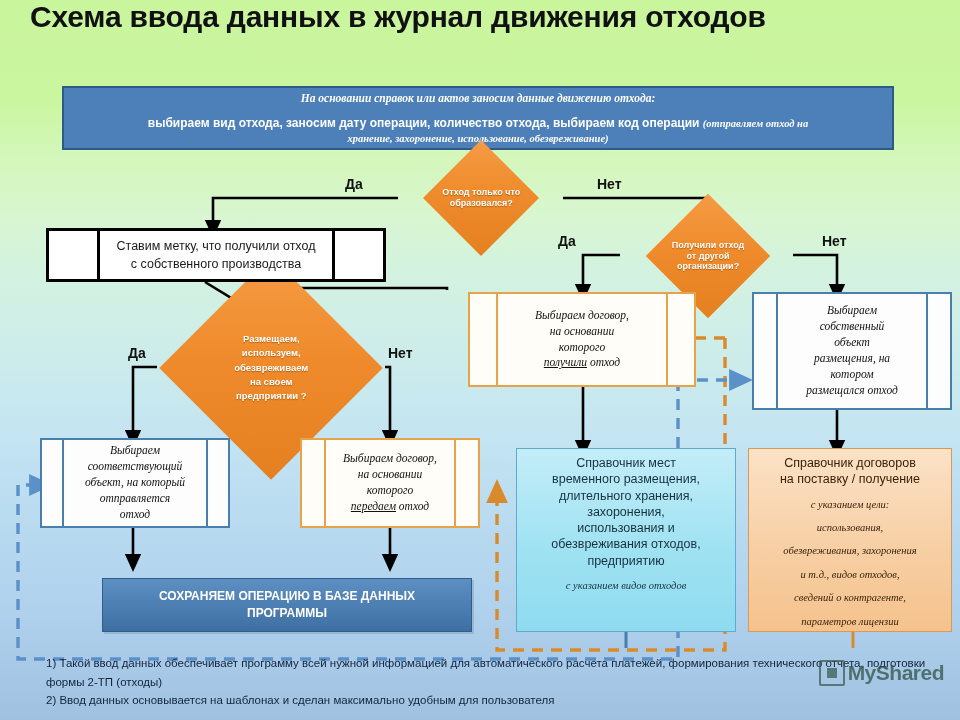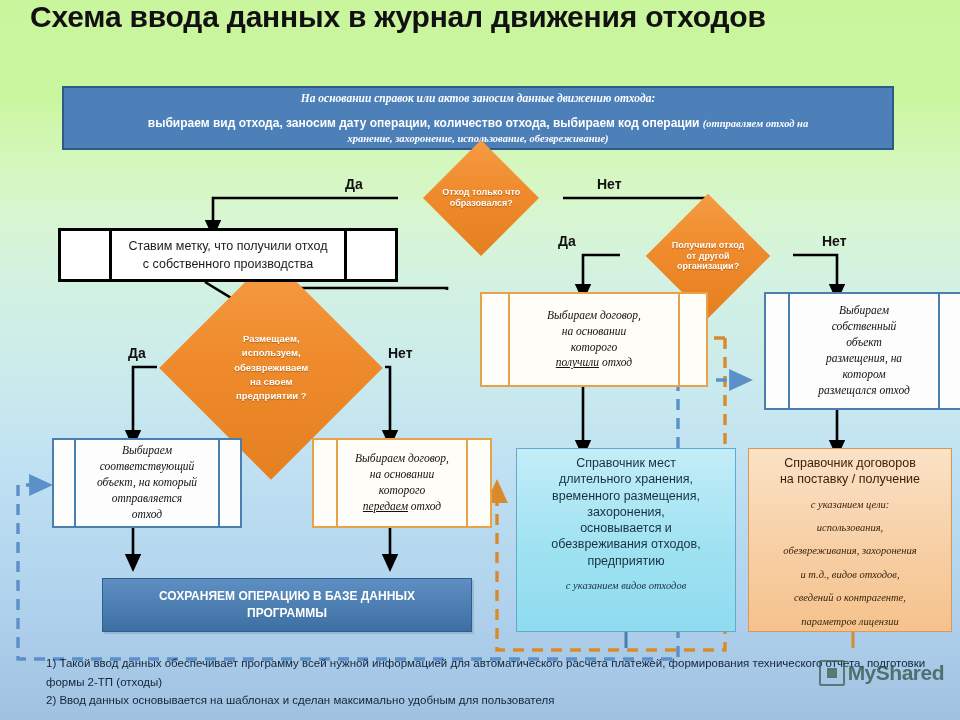--- a/index.html
+++ b/index.html
@@ -42,21 +42,21 @@
     display:flex;align-items:center;justify-content:center;text-align:center;
     color:#fff;font-weight:700;line-height:1.18;
     background:linear-gradient(135deg,#f59b44 0%,#ef8b2c 45%,#e4801f 100%);
     transform:rotate(45deg);
   }
   .dia-wrap{position:absolute;}
   .dia-txt{transform:rotate(-45deg);text-shadow:0 1px 1px rgba(140,70,0,.6);}
 
   
   .proc{
-    background:#fff;display:flex;align-items:stretch;margin-left:12px;
+    background:#fff;display:flex;align-items:stretch;
   }
   .proc .side{flex:0 0 auto;}
   .proc .body{
     flex:1 1 auto;display:flex;align-items:center;justify-content:center;
     text-align:center;padding:3px 4px;
   }
   .proc.black{border:3px solid #000;}
   .proc.black .side{border-right:3px solid #000;}
   .proc.black .side.r{border-right:none;border-left:3px solid #000;}
   .proc.black .body{font-size:12.5px;color:#1a1a1a;line-height:1.45;}
@@ -292,24 +292,24 @@
         <u>передаем</u><span> отход</span>
       </div>
     </div>
     <div class="side r" style="width:22px;"></div>
   </div>
 
   <div class="abs refcard blue" style="left:516px;top:448px;width:220px;height:184px;">
     <div>
       <b>Справочник</b><span> мест</span>
     </div>
+    <div>временного размещения,</div>
     <div>длительного хранения,</div>
-    <div>временного размещения,</div>
     <div>захоронения,</div>
-    <div>основывается и</div>
+    <div>использования и</div>
     <div>обезвреживания отходов,</div>
     <div>предприятию</div>
     <span class="sub">с  указанием видов отходов</span>
   </div>
 
   <div class="abs refcard orange" style="left:748px;top:448px;width:204px;height:184px;">
     <div>
       <b>Справочник договоров</b>
     </div>
     <div>на поставку / получение</div>

